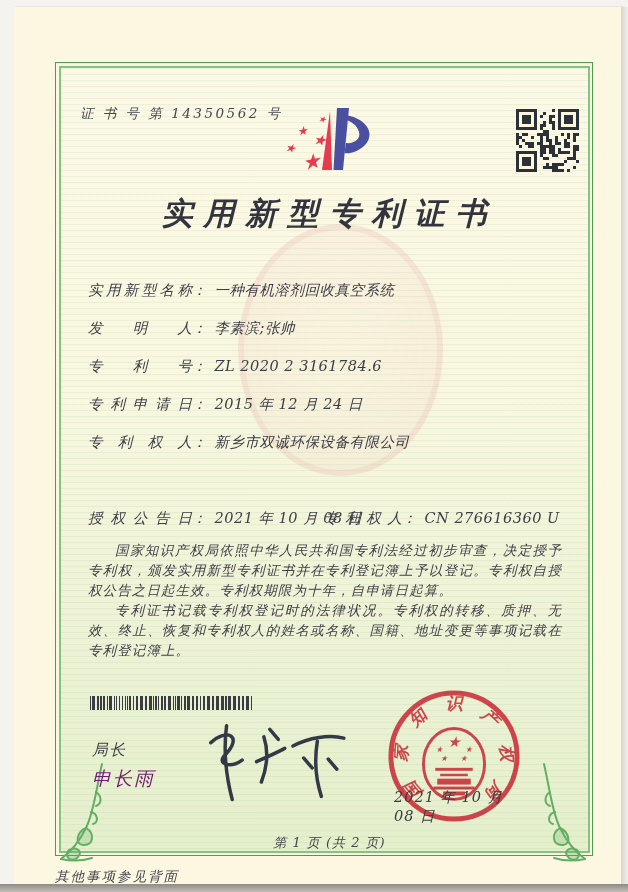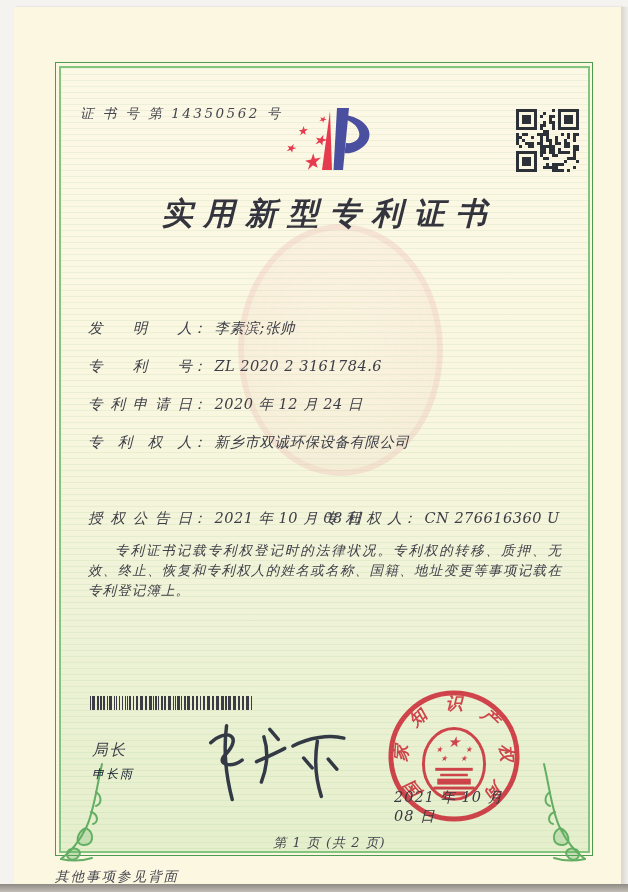--- a/index.html
+++ b/index.html
@@ -59,21 +59,21 @@
   .pair2 { position:absolute; left:236px; top:0; }
 
   
   .paras { position:absolute; left:88px; top:540px; width:474px; font-size:13.5px; line-height:20px;
            color:#414049; text-align:justify; letter-spacing:1.1px; }
   .paras p { text-indent:2em; }
 
   .barcode { position:absolute; left:90px; top:696px; width:164px; height:14px; }
 
   .duty-title { position:absolute; left:92px; top:740px; font-size:15.5px; letter-spacing:2px; color:#3c3c45; }
-  .duty-name  { position:absolute; left:92px; top:766px; font-size:12px; letter-spacing:2px; color:#0f172a; }
+  .duty-name  { position:absolute; left:92px; top:766px; font-size:19px; letter-spacing:2px; color:#701a75; }
 
   .signature { position:absolute; left:196px; top:720px; width:160px; height:82px; transform:rotate(-2deg); }
 
   
   .seal { position:absolute; left:385px; top:687px; width:138px; height:138px; opacity:0.93;
           mix-blend-mode:multiply; }
   .seal-date { position:absolute; left:394px; top:788px; font-size:14.5px; letter-spacing:1px; color:#3a3a42; }
 
   .page-footer { position:absolute; left:55px; top:834px; width:538px; text-align:center;
           font-size:13px; color:#45454e; letter-spacing:1px;padding-left:11px; }
@@ -247,40 +247,44 @@
       <rect x="42" y="0" width="21" height="21" fill="#2c3137"></rect>
       <rect x="45" y="3" width="15" height="15" fill="#fcf7e0"></rect>
       <rect x="48" y="6" width="9" height="9" fill="#2c3137"></rect>
       <rect x="0" y="42" width="21" height="21" fill="#2c3137"></rect>
       <rect x="3" y="45" width="15" height="15" fill="#fcf7e0"></rect>
       <rect x="6" y="48" width="9" height="9" fill="#2c3137"></rect>
     </svg>
 
   <div class="doc-title">实用新型专利证书</div>
 
+  <div class="row" style="top:281px">
+    <span class="lbl">实用新型名称</span><span class="colon">：</span><span class="val">一种有机溶剂回收真空系统</span>
+  </div>
   <div class="row" style="top:319px">
     <span class="lbl">发明人</span><span class="colon">：</span><span class="val">李素滨;张帅</span>
   </div>
   <div class="row" style="top:357px">
     <span class="lbl">专利号</span><span class="colon">：</span><span class="val">ZL 2020 2 3161784.6</span>
   </div>
   <div class="row" style="top:395px">
-    <span class="lbl">专利申请日</span><span class="colon">：</span><span class="val">2020 年 12 月 24 日</span>
+    <span class="lbl">专利申请日</span><span class="colon">：</span><span class="val">2015 年 12 月 24 日</span>
   </div>
   <div class="row" style="top:433px">
     <span class="lbl">专利权人</span><span class="colon">：</span><span class="val">新乡市双诚环保设备有限公司</span>
   </div>
   <div class="row" style="top:509px">
     <span class="lbl">授权公告日</span><span class="colon">：</span><span class="val">2021 年 10 月 08 日</span>
     <span class="pair2">
       <span class="lbl" style="width:78px">专利权人</span><span class="colon">：</span><span class="val">CN 276616360 U</span>
     </span>
   </div>
 
   <div class="paras">
+    <p>国家知识产权局依照中华人民共和国专利法经过初步审查，决定授予专利权，颁发实用新型专利证书并在专利登记簿上予以登记。专利权自授权公告之日起生效。专利权期限为十年，自申请日起算。</p>
     <p>专利证书记载专利权登记时的法律状况。专利权的转移、质押、无效、终止、恢复和专利权人的姓名或名称、国籍、地址变更等事项记载在专利登记簿上。</p>
   </div>
 
   <svg class="barcode" id="barcode-svg" viewBox="0 0 164 14" preserveAspectRatio="none">
       <rect x="0" y="0" width="1" height="14" fill="#3a3e44"></rect>
       <rect x="2" y="0" width="3" height="14" fill="#3a3e44"></rect>
       <rect x="7" y="0" width="2" height="14" fill="#3a3e44"></rect>
       <rect x="10" y="0" width="2" height="14" fill="#3a3e44"></rect>
       <rect x="13" y="0" width="2" height="14" fill="#3a3e44"></rect>
       <rect x="17" y="0" width="1" height="14" fill="#3a3e44"></rect>

